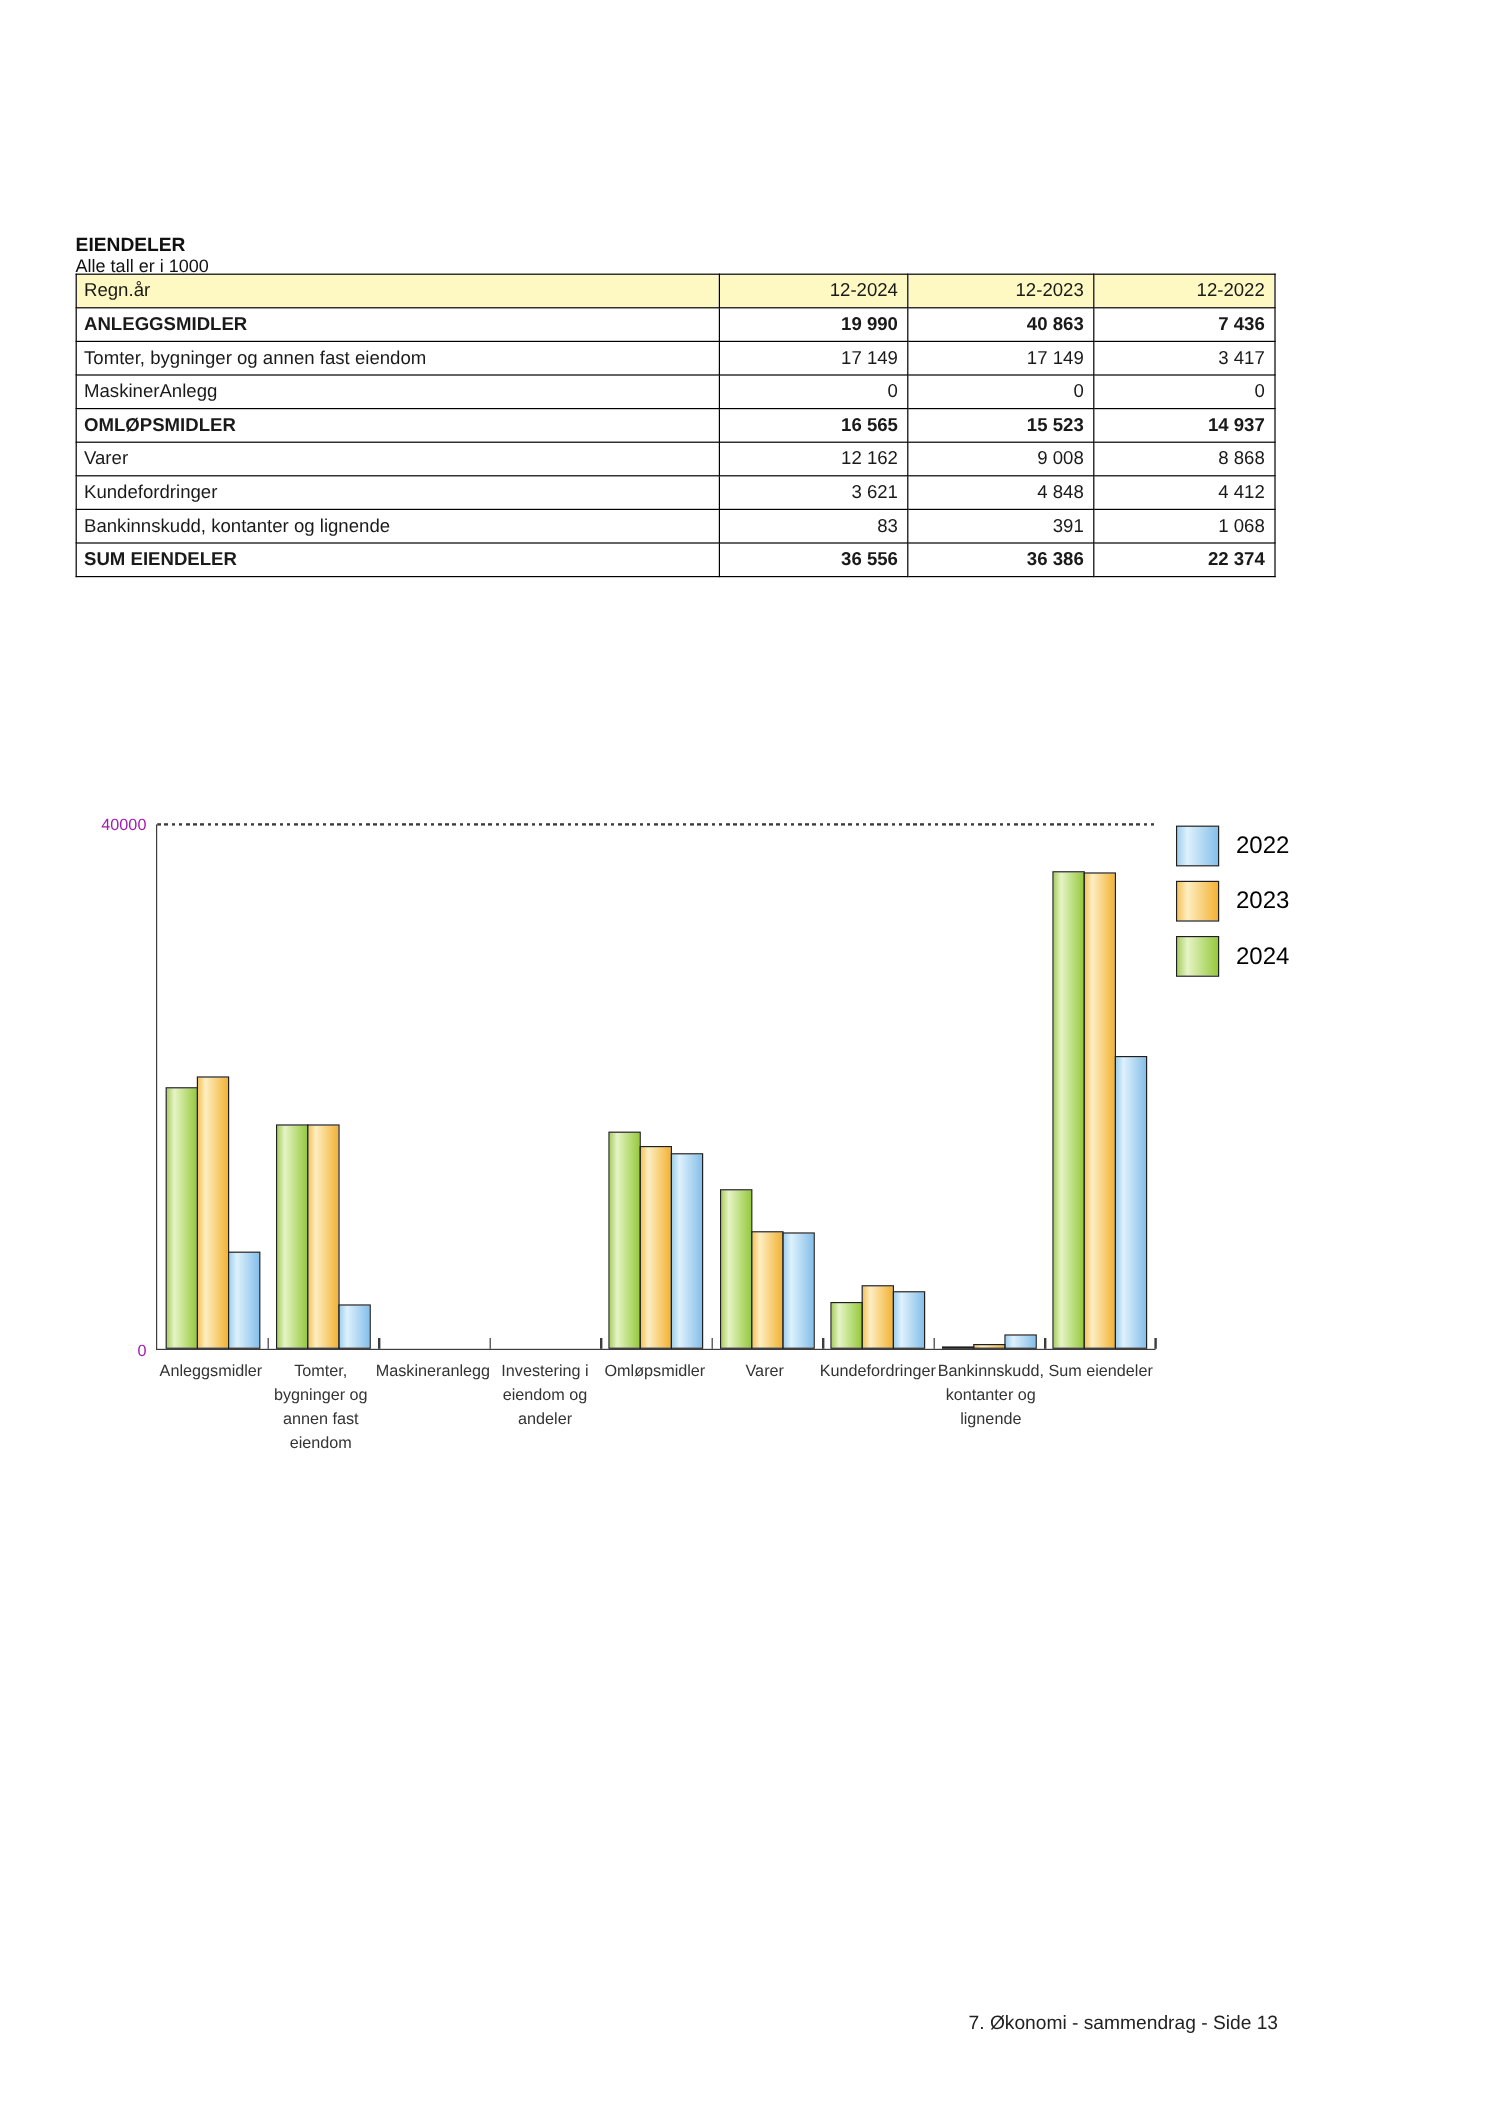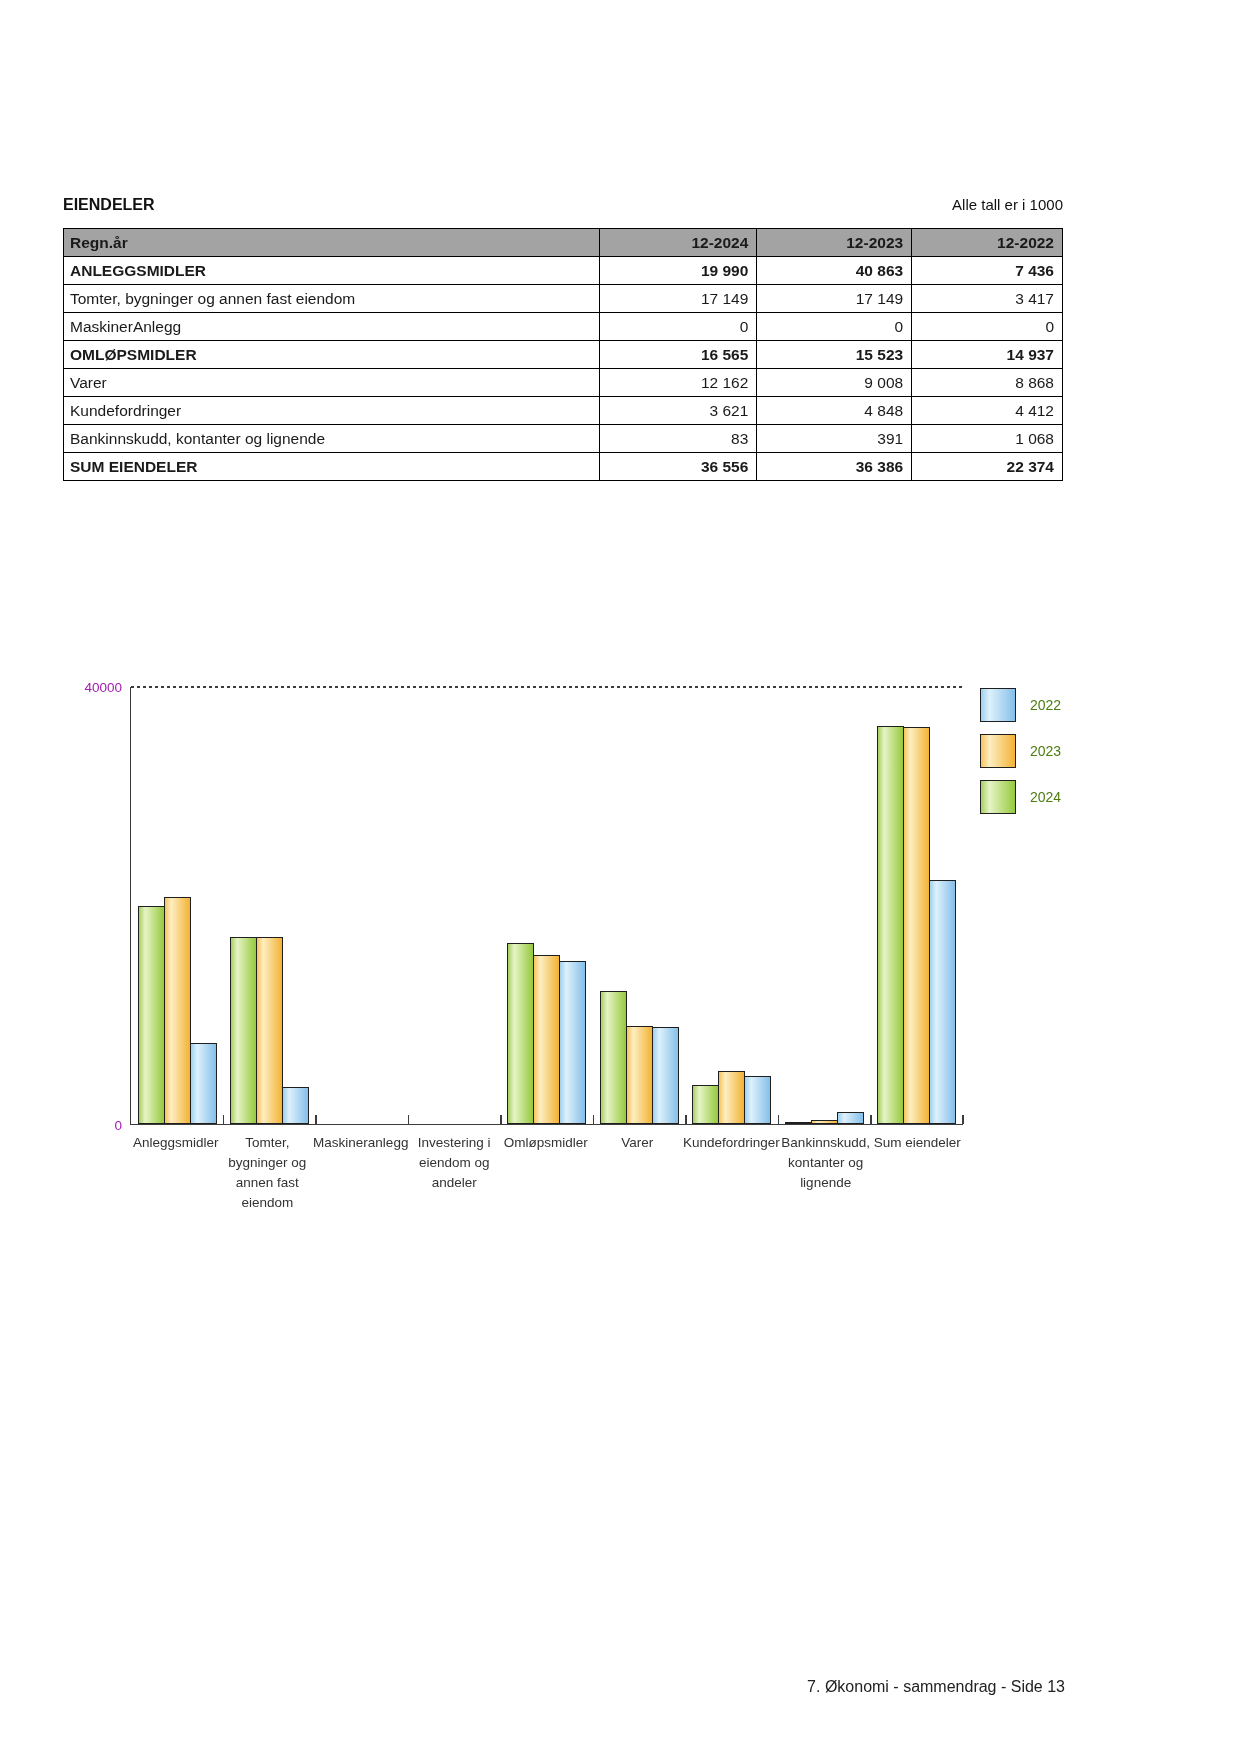--- a/index.html
+++ b/index.html
@@ -25,40 +25,40 @@
     font-weight: 400;
   }
   .logo .p1 { font-size: 38px; color: #3a657f; }
   .logo .amp { font-size: 47px; color: #2f4d68; margin: 0 1px 0 3px; font-weight: 400; }
   .logo .p2 { font-size: 38px; color: #74aecb; }
 
   
   .title-row {
     position: absolute;
     top: 196px; left: 63px; width: 1000px;
-    display: flex; justify-content: space-between; align-items: baseline;
+    display: flex; justify-content: space-between; align-items: baseline; flex-direction: column;
   }
   .section-title { font-size: 16px; font-weight: 700; color: #111; }
   .units-note { font-size: 15px; font-weight: 400; color: #111; }
 
   
   table.fin {
     position: absolute;
     top: 228px; left: 63px; width: 1000px;
     border-collapse: collapse;
     font-size: 15.5px;
   }
   table.fin th, table.fin td {
     border: 1px solid #000;
     height: 28px;
     padding: 2px 8px 2px 6px;
     white-space: nowrap;
     overflow: hidden;
   }
-  table.fin th { background: #a3a3a3; text-align: left; font-weight: 700; }
+  table.fin th { background: #fef9c3; text-align: left; font-weight: 400; }
   table.fin th.num { text-align: right; }
   table.fin td.num { text-align: right; }
   table.fin tr.bold td { font-weight: 700; }
   table.fin col.c-label { width: 53.7%; }
   table.fin col.c-y1 { width: 15.7%; }
   table.fin col.c-y2 { width: 15.5%; }
   table.fin col.c-y3 { width: 15.1%; }
 
   
   .plot {
@@ -126,21 +126,21 @@
   .legend {
     position: absolute;
     left: 980px; top: 688px;
     display: flex; flex-direction: column; gap: 12px;
   }
   .legend-row { display: flex; align-items: center; }
   .legend-swatch {
     width: 36px; height: 34px;
     border: 1px solid #1f1f1f;
   }
-  .legend-label { margin-left: 14px; font-size: 14px; color: #4d7c0f; }
+  .legend-label { margin-left: 14px; font-size: 20px; color: #000000; }
 
   
   .footer {
     position: absolute;
     top: 1678px; right: 176px;
     font-size: 16px; color: #222; text-align: right;
   }
 </style>
 </head>
 <body>

